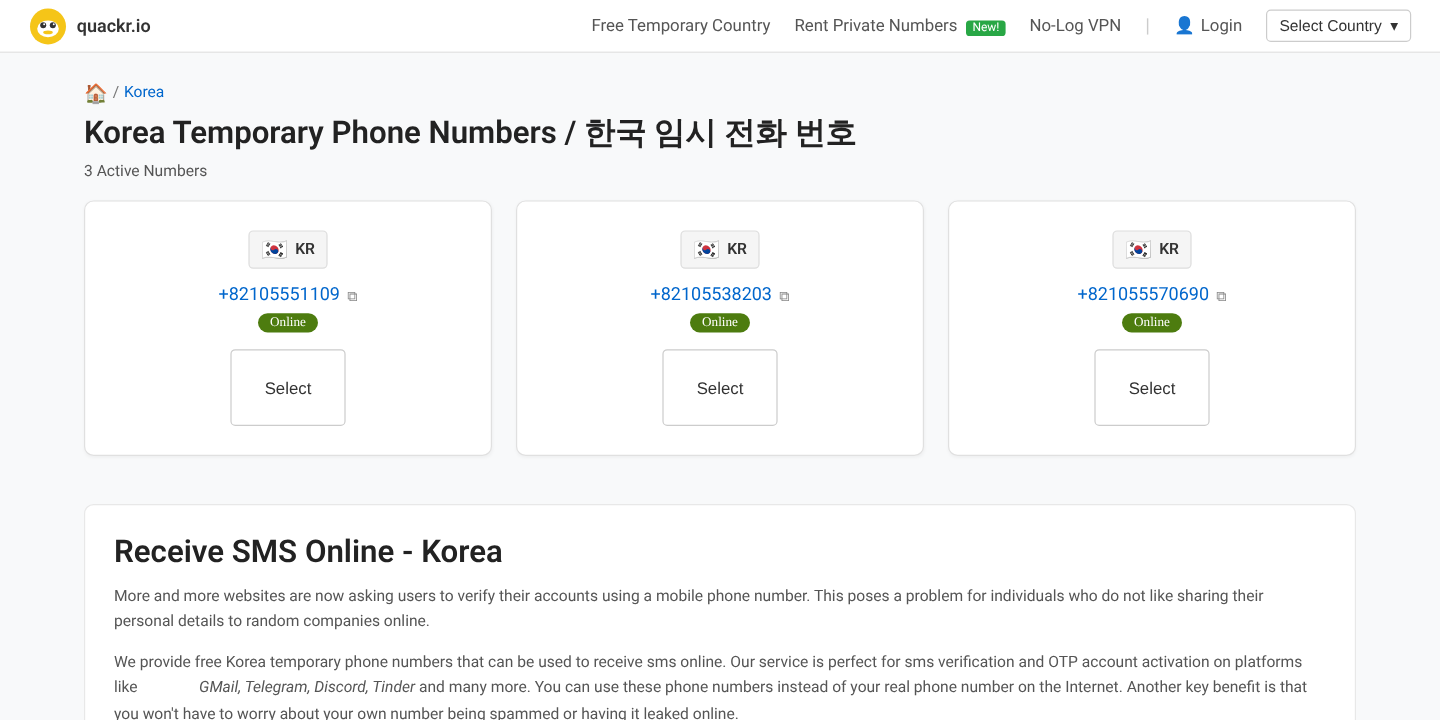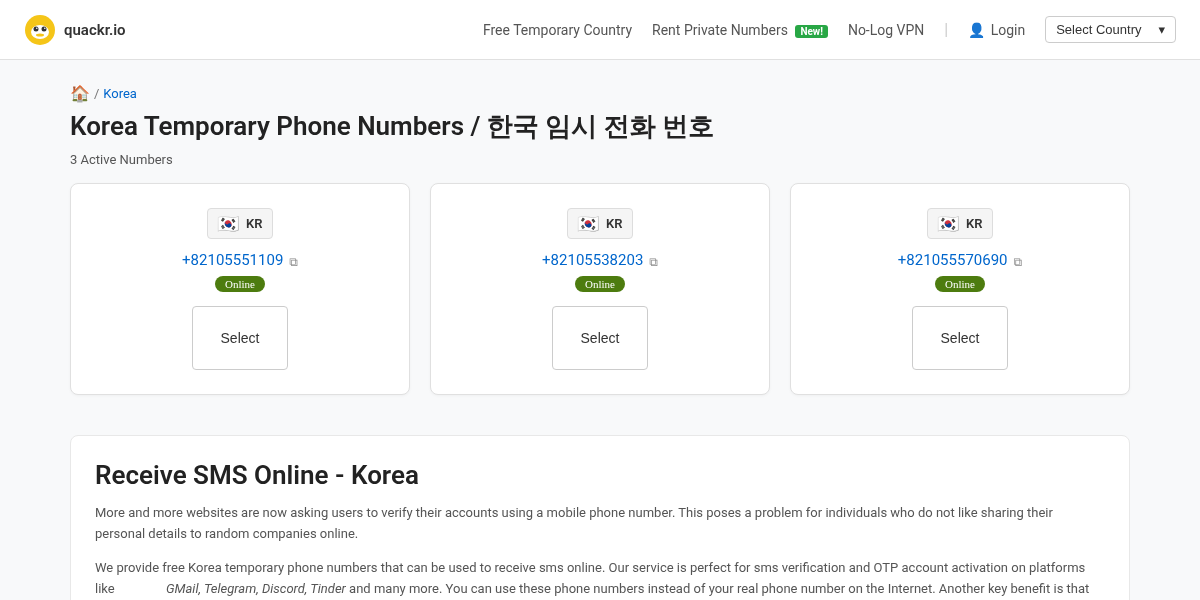--- a/index.html
+++ b/index.html
@@ -6,21 +6,21 @@
     body { font-family: -apple-system, BlinkMacSystemFont, 'Segoe UI', Roboto, Arial, sans-serif; background: #f8f9fa; color: #333; font-size: 14px; }
 
     
     .header {
       background: #fff;
       border-bottom: 1px solid #e0e0e0;
       display: flex;
       align-items: center;
       justify-content: space-between;
       padding: 0 24px;
-      height: 60px;
+      height: 44px;
       position: sticky;
       top: 0;
       z-index: 100;
     }
     .logo-area {
       display: flex;
       align-items: center;
       gap: 8px;
       cursor: pointer;
     }
@@ -45,38 +45,38 @@
       cursor: pointer;
     }
     .nav-badge {
       display: inline-block;
       background: #28a745;
       color: #fff;
       font-size: 10px;
       padding: 1px 5px;
       border-radius: 3px;
       margin-left: 4px;
-      font-weight: 700;
+      font-weight: 400;
     }
     .nav-divider {
       color: #ccc;
       font-size: 16px;
     }
     .login-btn {
       display: flex;
       align-items: center;
       gap: 5px;
       color: #555;
       cursor: pointer;
       font-size: 14px;
     }
     .country-select-btn {
       display: flex;
       align-items: center;
-      gap: 17px;
+      gap: 7px;
       background: #fff;
       border: 1px solid #ccc;
       border-radius: 4px;
       padding: 5px 10px;
       cursor: pointer;
       font-size: 13px;
       color: #333;
     }
 
     

